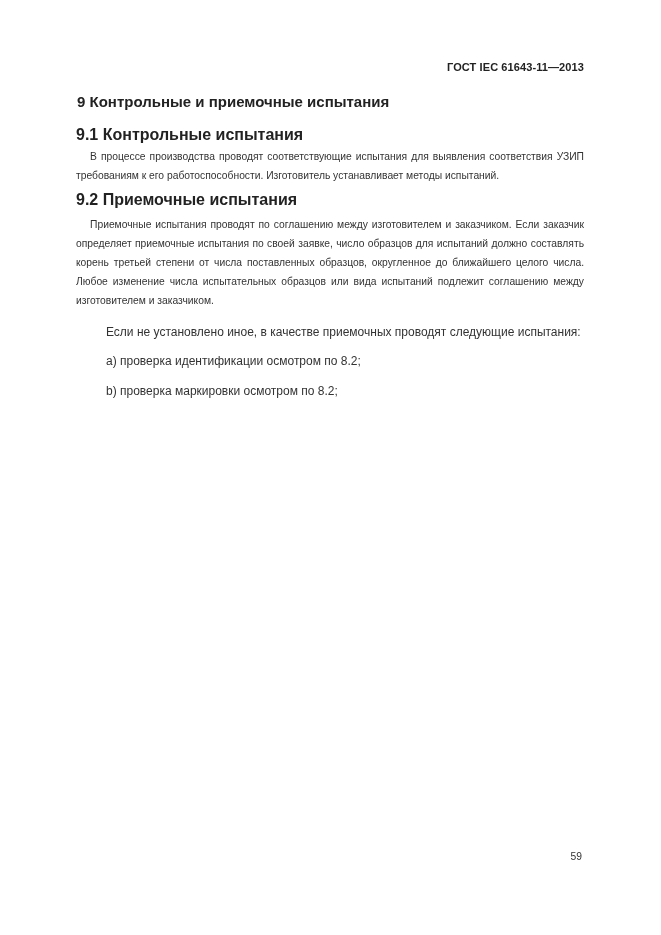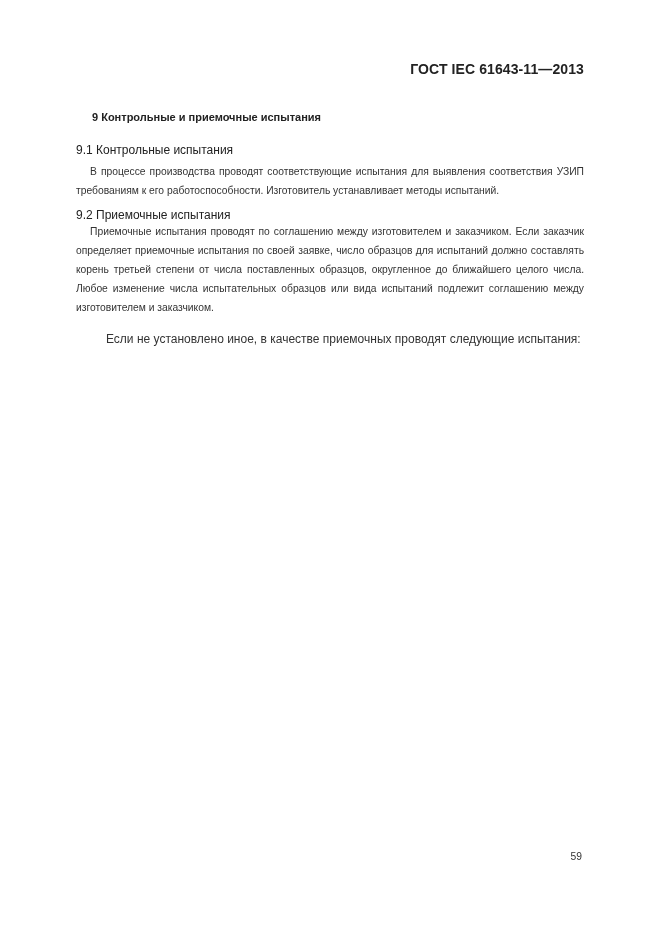--- a/index.html
+++ b/index.html
@@ -7,36 +7,36 @@
       width: 661px; height: 935px;
       background: #ffffff;
       position: relative;
       overflow: hidden;
       font-family: "Liberation Sans", sans-serif;
       color: #2a2a2a;
     }
     .doc-code {
       position: absolute;
       top: 61px; right: 77px;
-      font-size: 14px; font-weight: bold;
+      font-size: 11px; font-weight: bold;
       color: #222;
       letter-spacing: 0.1px;
     }
     .content {
       position: absolute;
       left: 76px; top: 92px;
       width: 508px;
     }
     .h1 {
-      font-size: 11px; font-weight: bold;
-      margin: 16px; line-height: 18px;
+      font-size: 15px; font-weight: bold;
+      margin: 1px; line-height: 18px;
       color: #222;
     }
     .h2 {
-      font-size: 12px; font-weight: normal;
+      font-size: 16px; font-weight: bold;
       margin: 0; line-height: 14px;
       color: #222;
     }
     .para {
       font-size: 10.3px;
       line-height: 19px;
       margin: 0;
       text-align: justify;
       text-indent: 14px;
       color: #333;
@@ -45,21 +45,21 @@
       font-size: 12px;
       line-height: 13.4px;
       margin: 16px;
       padding-left: 14px;
       color: #333;
       white-space: nowrap;
     }
     #h1 { margin-bottom: 17px; }
     #h2-1 { margin-bottom: 5px; }
     #p1 { margin-bottom: 8px; }
-    #h2-2 { margin-bottom: 0; }
+    #h2-2 { margin-bottom: 8px; }
     .page-number {
       position: absolute;
       top: 843px; right: 79px;
       font-size: 10.3px;
       color: #333;
       margin-top: 8px;
     }
   </style>
 </head>
 <body>
@@ -68,15 +68,17 @@
 
 <div class="content">
   <h1 class="h1" id="h1">9 Контрольные и приемочные испытания</h1>
 
   <h2 class="h2" id="h2-1">9.1 Контрольные испытания</h2>
   <p class="para" id="p1">В процессе производства проводят соответствующие испытания для выявления соответствия УЗИП требованиям к его работоспособности. Изготовитель устанавливает методы испытаний.</p>
 
   <h2 class="h2" id="h2-2">9.2 Приемочные испытания</h2>
   <p class="para" id="p2">Приемочные испытания проводят по соглашению между изготовителем и заказчиком. Если заказчик определяет приемочные испытания по своей заявке, число образцов для испытаний должно составлять корень третьей степени от числа поставленных образцов, округленное до ближайшего целого числа. Любое изменение числа испытательных образцов или вида испытаний подлежит соглашению между изготовителем и заказчиком.</p>
   <p class="line">Если не установлено иное, в качестве приемочных проводят следующие испытания:</p>
+  <p class="line">a) проверка идентификации осмотром по 8.2;</p>
+  <p class="line">b) проверка маркировки осмотром по 8.2;</p>
 </div>
 
 <div class="page-number">59</div>
 
 </body></html>

